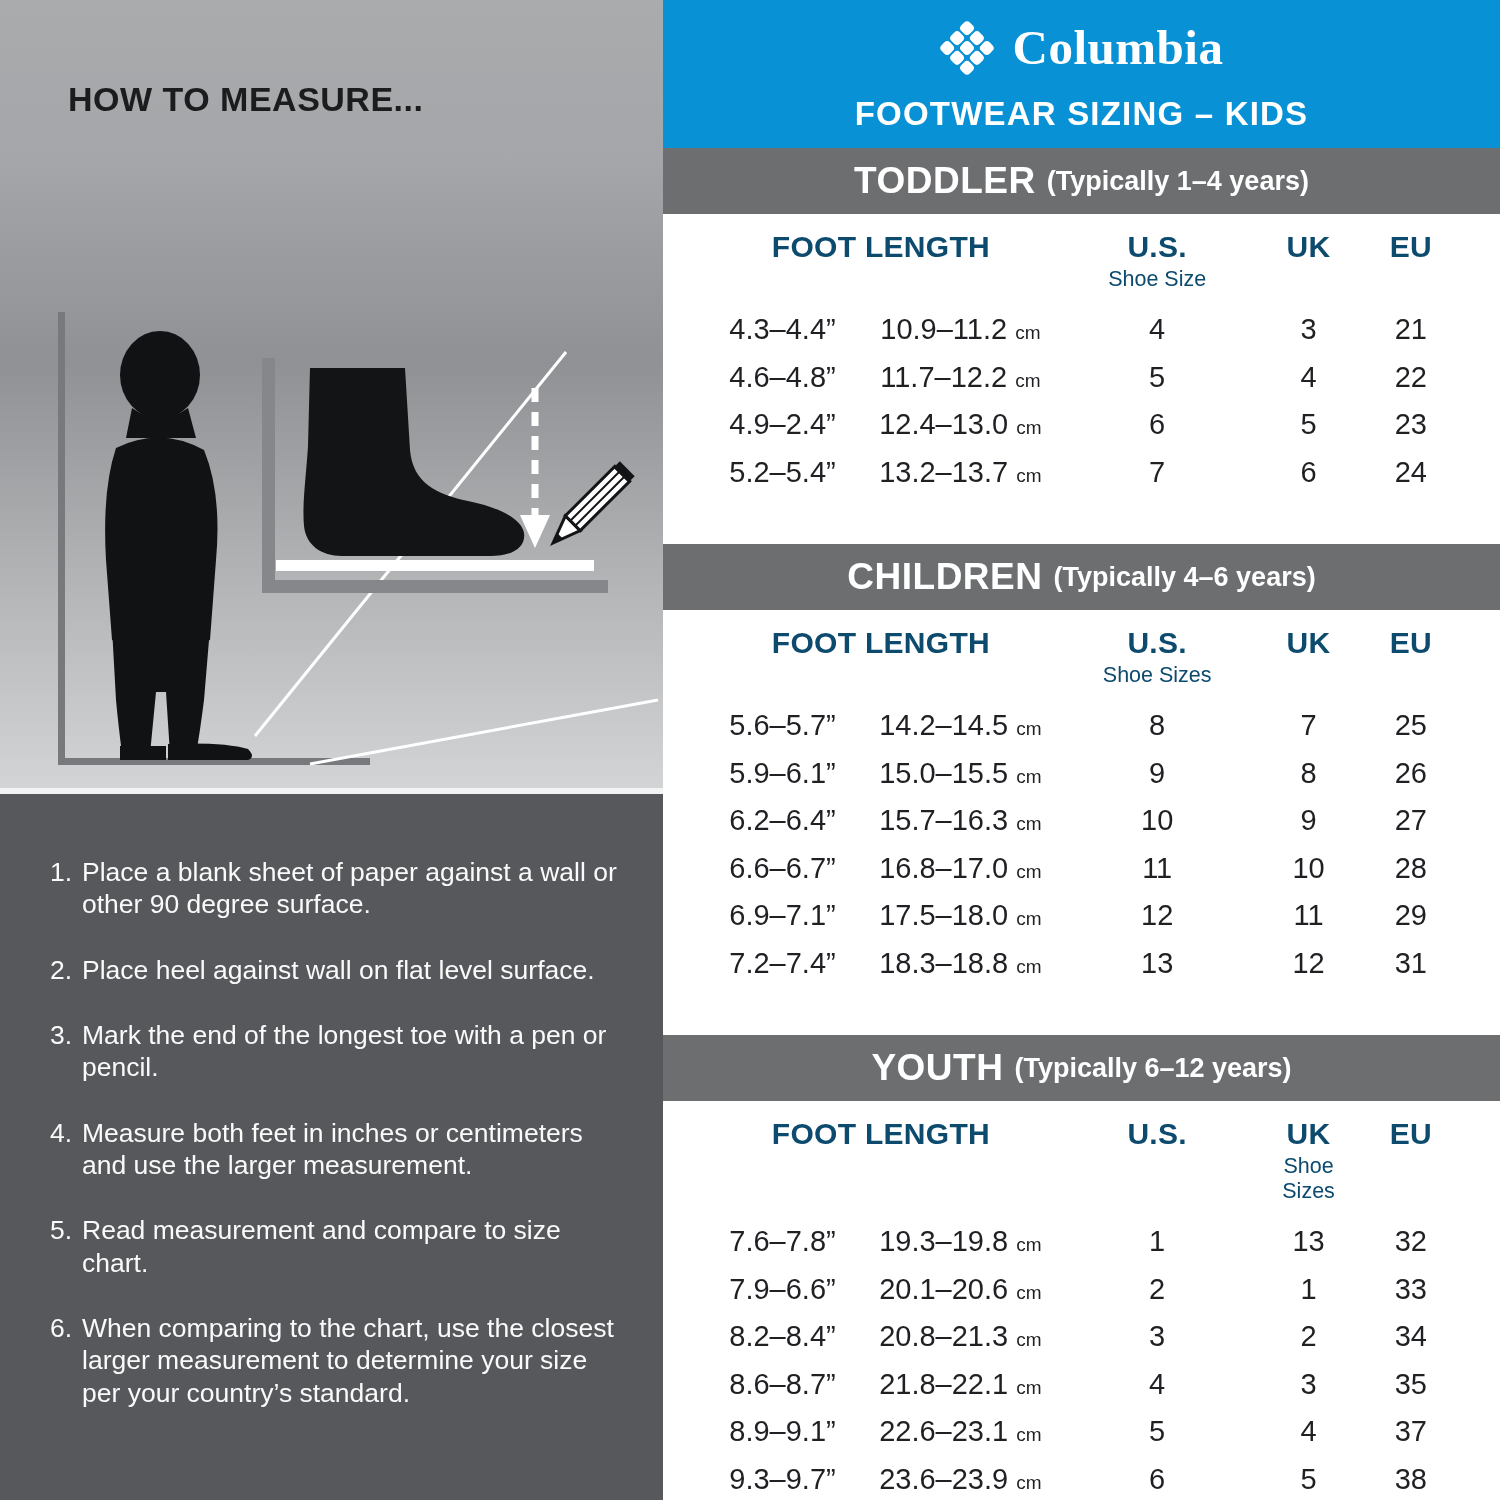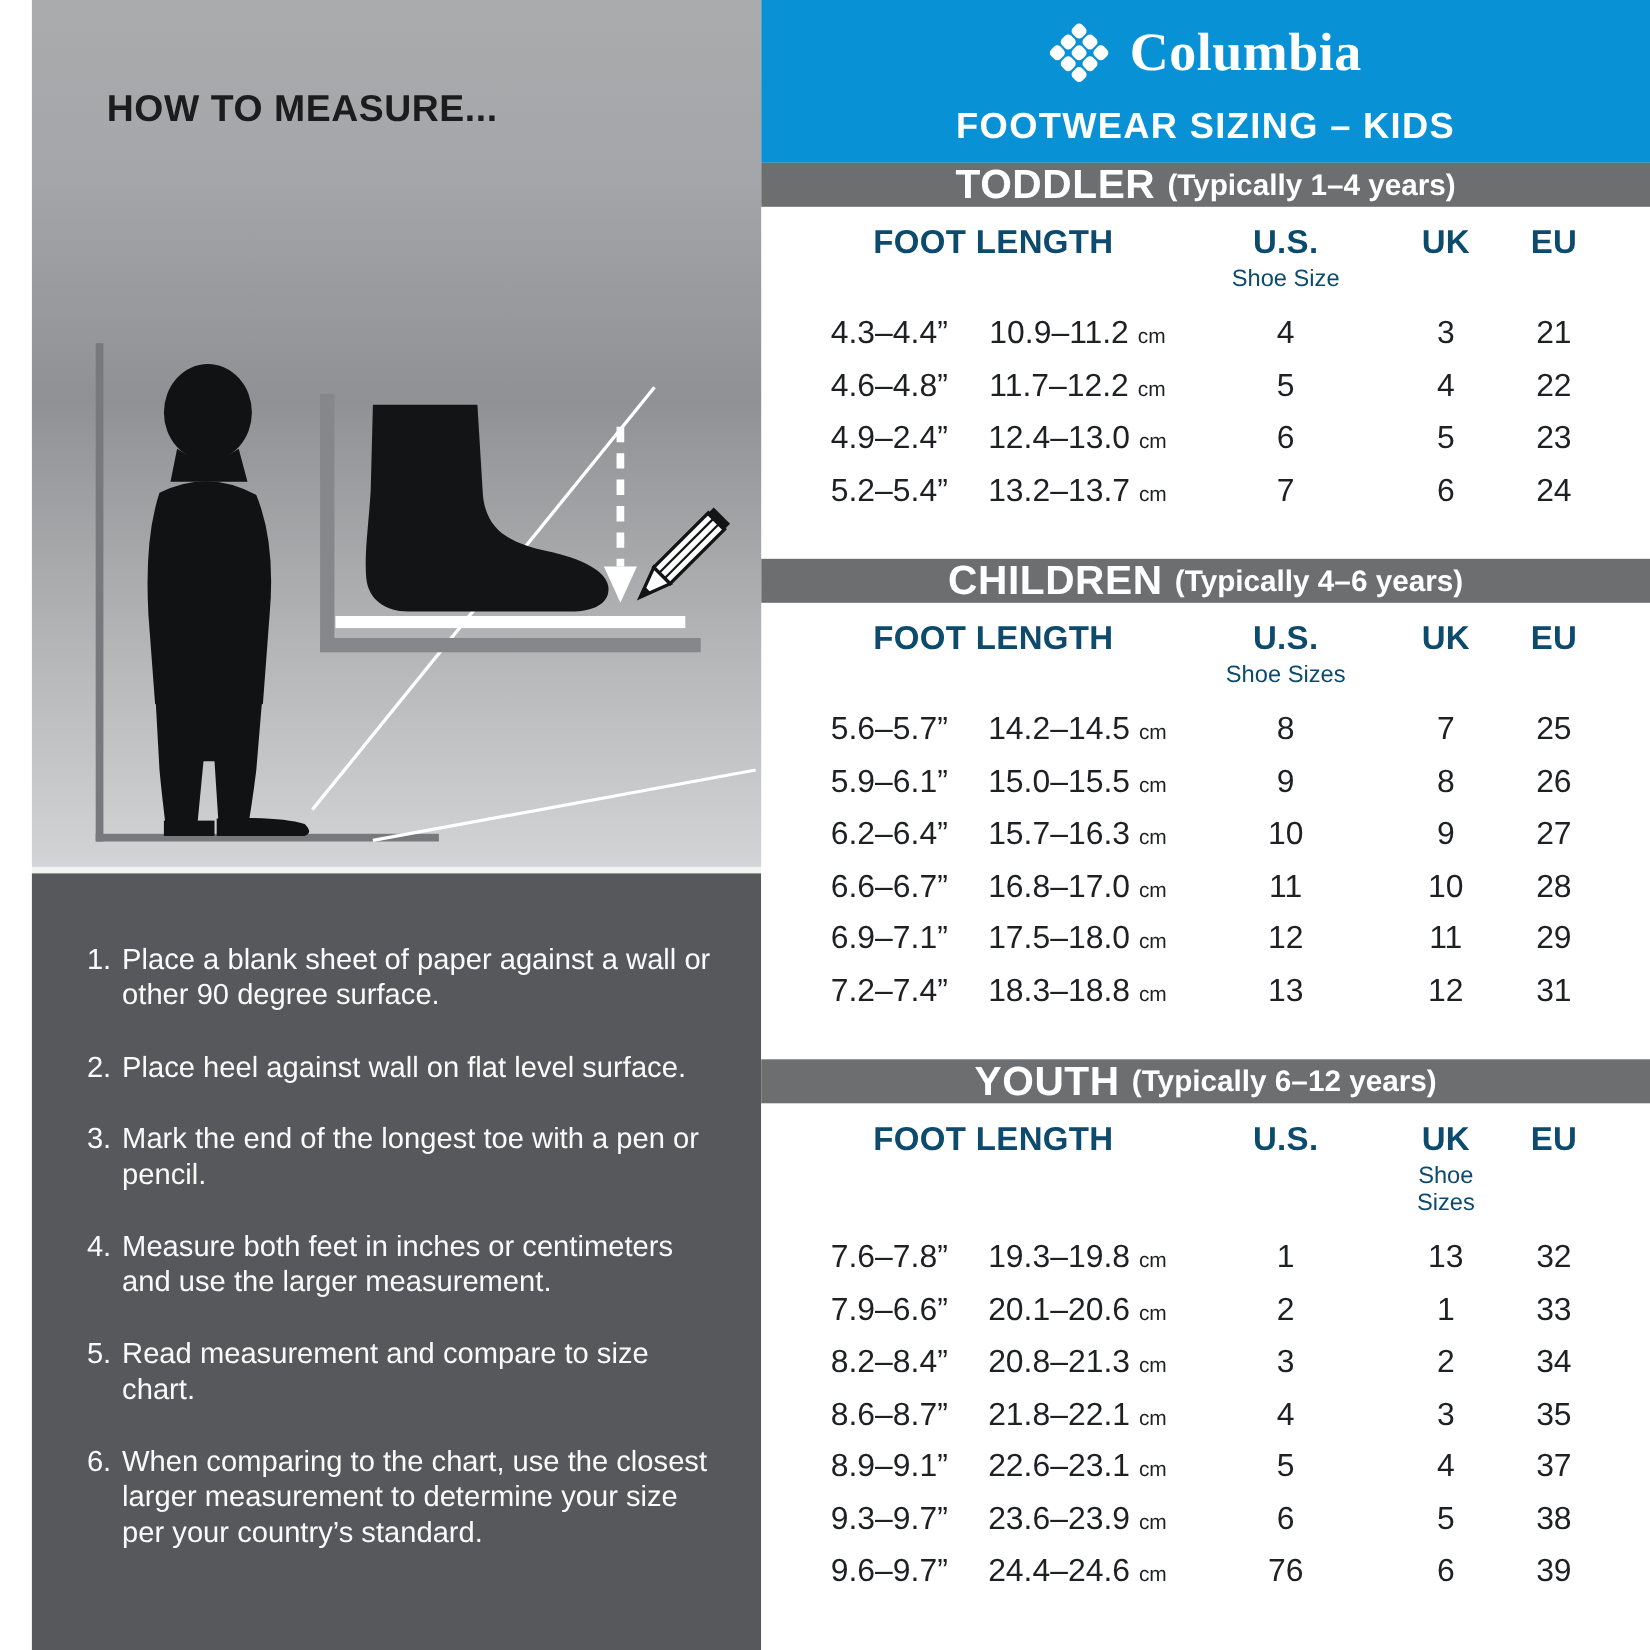--- a/index.html
+++ b/index.html
@@ -1,50 +1,50 @@
 <!DOCTYPE html>
 <html><head>
 <meta charset="utf-8">
 <style>
   html,body{margin:0;padding:0;}
   body{width:1500px;height:1500px;font-family:"Liberation Sans",sans-serif;background:#fff;}
   .canvas{display:flex;width:1500px;height:1500px;overflow:hidden;}
 
   
-  .left{width:663px;flex:none;display:flex;flex-direction:column;padding-left:29px;}
+  .left{width:663px;flex:none;display:flex;flex-direction:column;}
   .illustration{position:relative;height:788px;flex:none;
     background:linear-gradient(180deg,#a9abad 0%,#a4a6a9 20%,#8f9194 46%,#b6b7b9 76%,#d3d4d6 100%);}
   .measure-title{position:absolute;left:68px;top:80px;font-size:34px;font-weight:800;
     color:#1b1c1e;letter-spacing:.5px;z-index:2;}
   .illus-svg{position:absolute;left:0;top:0;width:663px;height:788px;}
   .divider{height:6px;background:#f2f3f3;flex:none;}
   .instructions{flex:1;background:#56585b;padding:62px 30px 0 50px;}
   ol.steps{list-style:none;margin:0;padding:0;}
   ol.steps li{display:flex;margin-bottom:33px;color:#fafafa;font-size:26.5px;line-height:1.22;font-weight:500;}
   .num{width:32px;flex:none;}
   .stext{max-width:545px;}
 
   
   .right{flex:1;display:flex;flex-direction:column;background:#fff;}
   .blue-header{height:148px;flex:none;background:#0991d6;display:flex;flex-direction:column;
     align-items:center;justify-content:center;color:#fff;}
   .brand-row{display:flex;align-items:center;gap:19px;margin-top:4px;}
   .brand-name{font-family:"Liberation Serif",serif;font-weight:700;font-size:49px;letter-spacing:.5px;}
   .sub-title{font-size:33px;font-weight:800;letter-spacing:1.2px;margin-top:19px;}
 
-  .section-bar{height:40px;flex:none;background:#6c6e70;color:#fff;display:flex;
+  .section-bar{height:66px;flex:none;background:#6c6e70;color:#fff;display:flex;
     align-items:center;justify-content:center;gap:11px;}
   .sec-name{font-size:37px;font-weight:800;letter-spacing:.5px;}
   .sec-age{font-size:27px;font-weight:700;}
 
   .thead{display:grid;grid-template-columns:47% 26% 14% 13%;padding:16px 40px 0 40px;color:#0c4a6e;}
   .th{text-align:center;font-size:30px;font-weight:700;letter-spacing:.3px;}
   .sub{display:block;font-size:21.5px;font-weight:400;letter-spacing:0;margin-top:3px;}
   .tbody{padding:14px 40px 0 40px;}
-  .tbody.gap-after{padding-bottom:38px;}
+  .tbody.gap-after{padding-bottom:48px;}
   .trow{display:grid;grid-template-columns:21% 26% 26% 14% 13%;height:47.5px;align-items:center;
     color:#1f2023;font-size:29px;}
   .td{text-align:center;white-space:nowrap;}
   .unit{font-size:19px;}
 </style>
 </head>
 <body>
 
 <div class="canvas">
 

